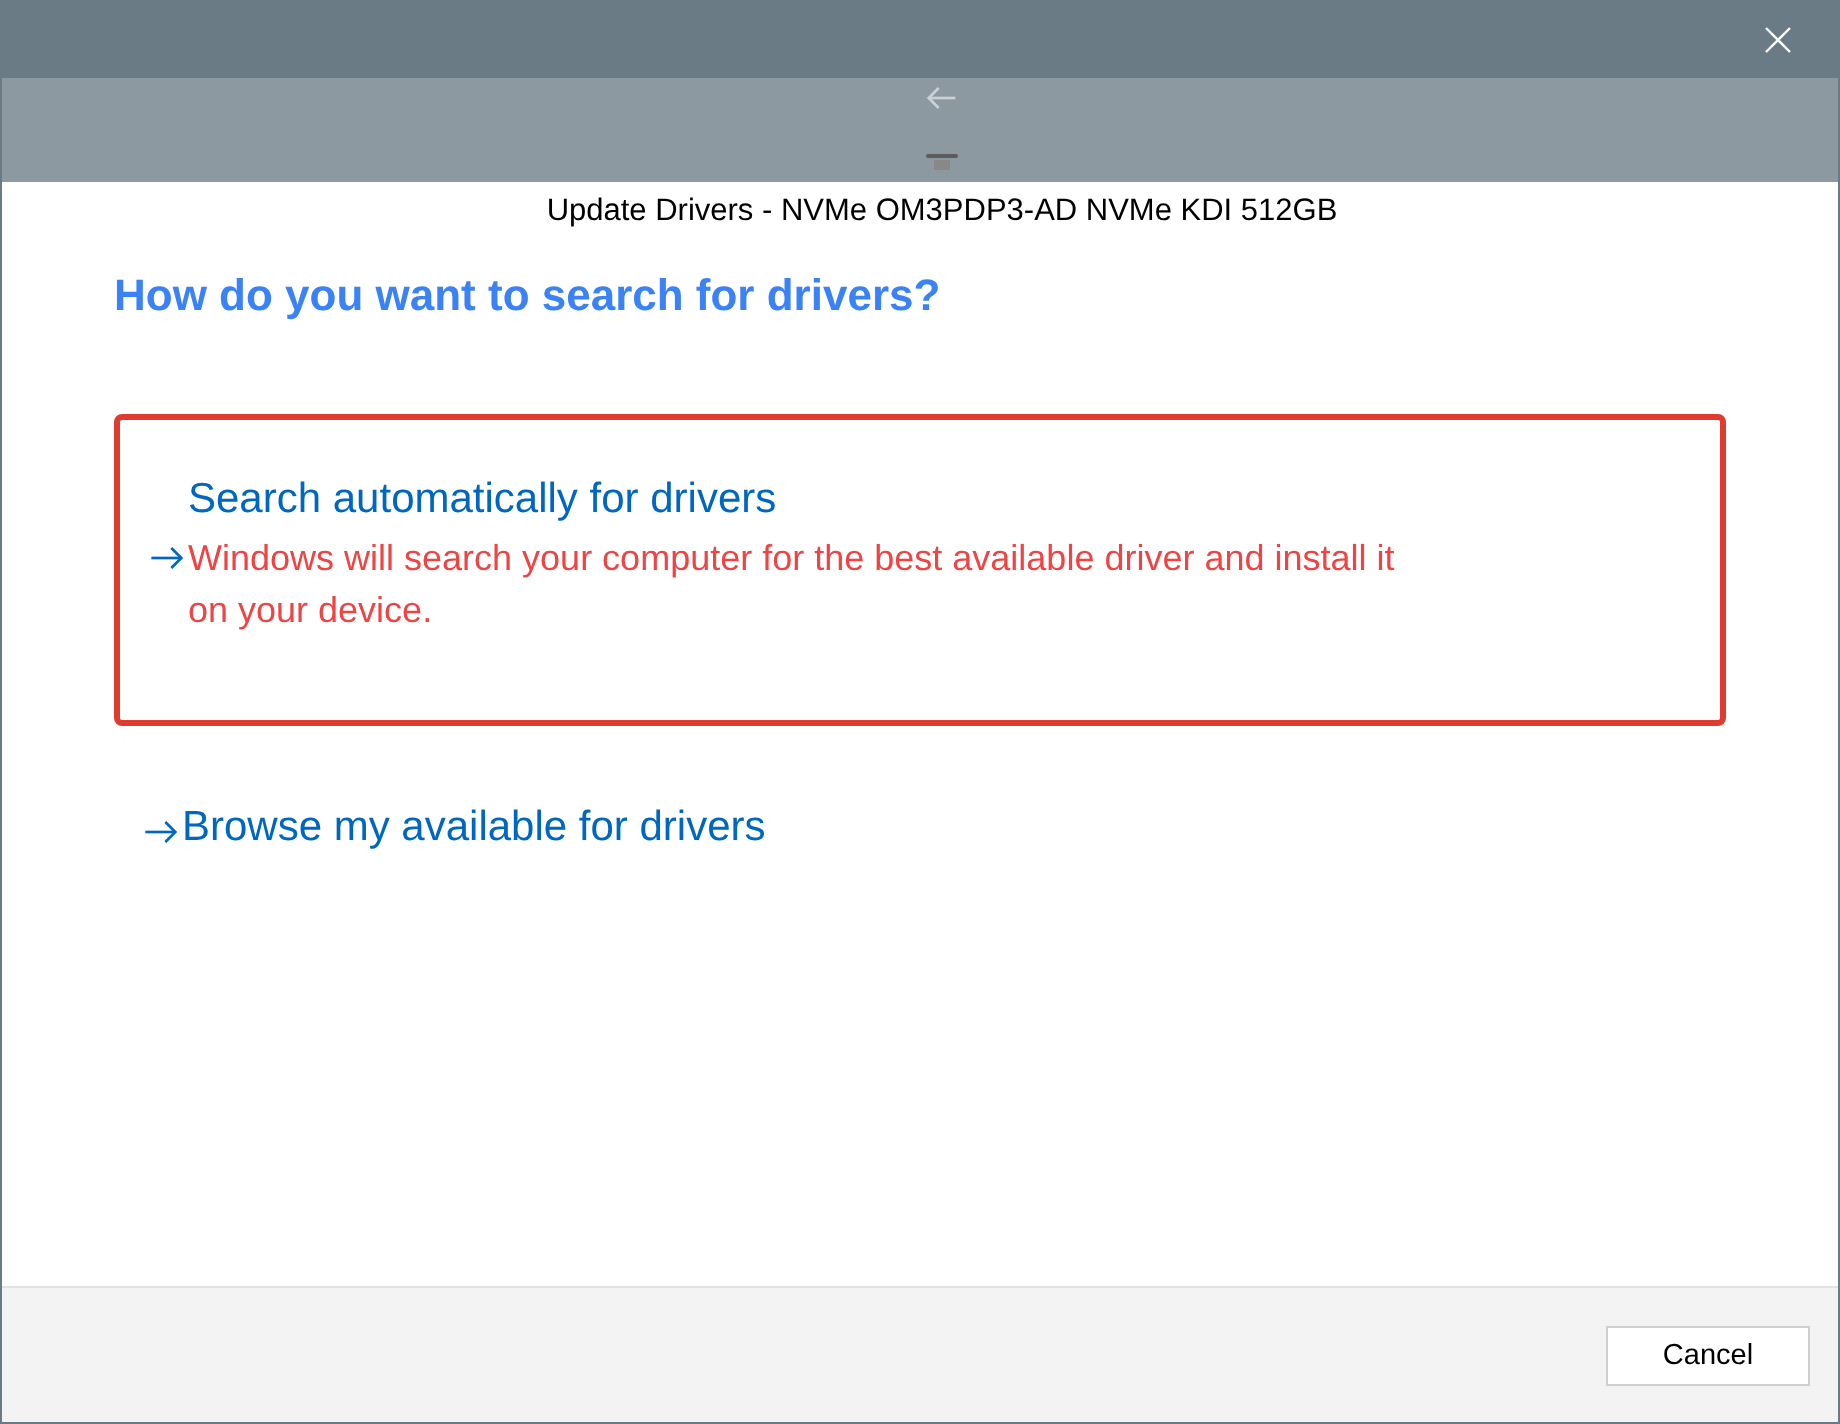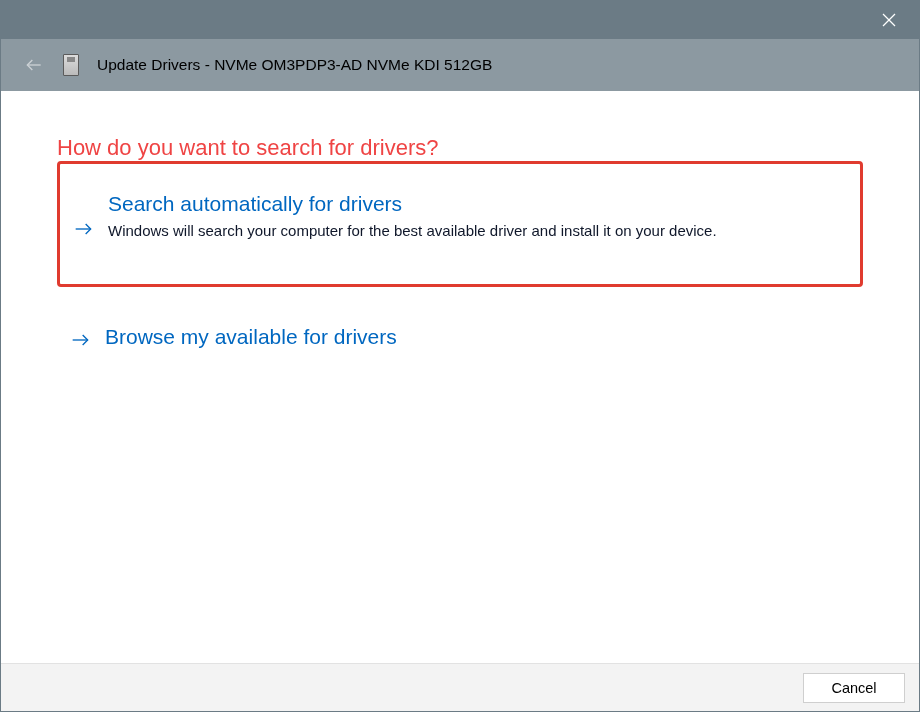--- a/index.html
+++ b/index.html
@@ -45,20 +45,21 @@
       stroke: #ffffff;
       stroke-width: 1.2;
     }
     .titlebar-sub {
       height: 52px;
       background: #8c99a1;
       display: flex;
       align-items: center;
       padding-left: 22px;
       gap: 18px;
+      flex-direction: column;
     }
     .back-arrow {
       width: 22px;
       height: 22px;
       display: flex;
       align-items: center;
       justify-content: center;
       opacity: 0.55;
       cursor: default;
     }
@@ -88,28 +89,28 @@
       color: #000000;
       font-size: 15.5px;
       font-weight: 400;
     }
     .content {
       flex: 1;
       padding: 44px 56px 10px 56px;
       position: relative;
     }
     .heading {
-      color: #ef4444;
+      color: #3b82f6;
       font-size: 22px;
-      font-weight: 400;
+      font-weight: 700;
+      margin-bottom: 46px;
     }
     .option {
       display: flex;
-      align-items: flex-end;
-      gap: 14px;
+      align-items: center;
       padding: 14px 20px 18px 14px;
       cursor: pointer;
       margin-bottom: 20px;
     }
     .option.highlighted {
       border: 3px solid #e03b2f;
       border-radius: 4px;
       padding: 28px 20px 42px 14px;
       margin-bottom: 24px;
     }
@@ -127,27 +128,27 @@
     .option-text {
       flex: 1;
     }
     .option-title {
       color: #0067c0;
       font-size: 21px;
       font-weight: 400;
       margin-bottom: 4px;
     }
     .option-desc {
-      color: #0f172a;
-      font-size: 15px;
+      color: #ef4444;
+      font-size: 18px;
       line-height: 1.45;
       max-width: 620px;
     }
     .footer {
-      height: 48px;
+      height: 68px;
       background: #f3f3f3;
       border-top: 1px solid #e2e2e2;
       display: flex;
       align-items: center;
       justify-content: flex-end;
       padding-right: 14px;
     }
     .cancel-btn {
       height: 30px;
       min-width: 102px;

